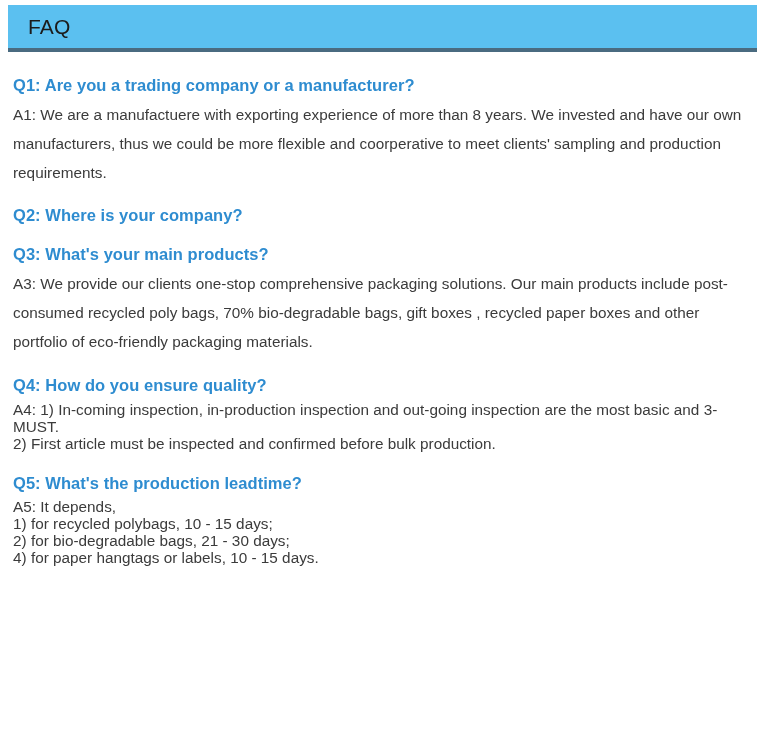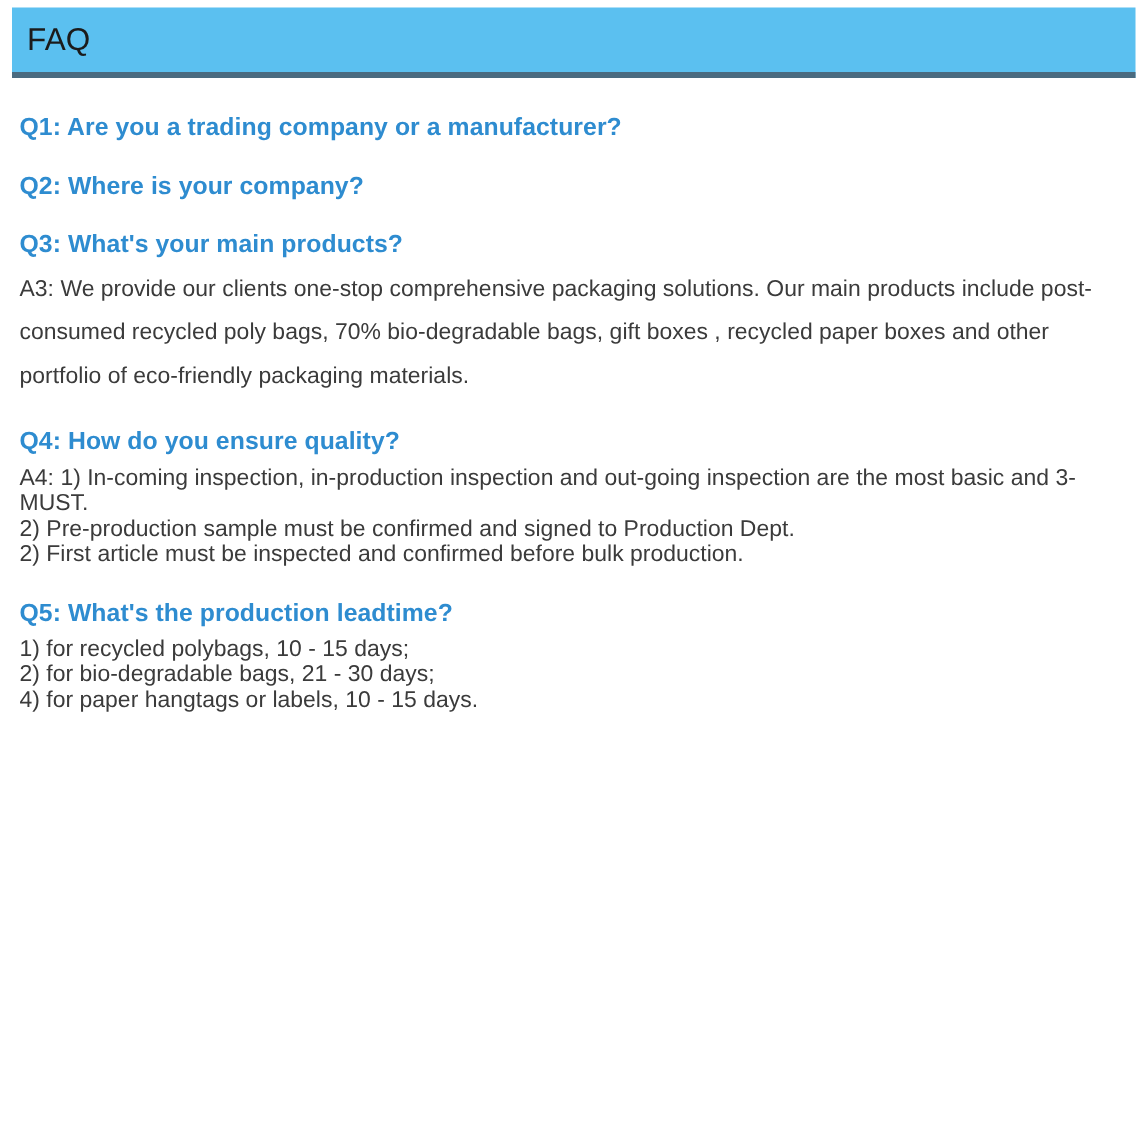--- a/index.html
+++ b/index.html
@@ -34,21 +34,21 @@
     border-bottom: 4px solid #4a6b80;
     box-sizing: border-box;
     display: flex;
     align-items: center;
   }
   .faq-header-title {
     font-size: 21px;
     line-height: 1;
     color: #1b1b1b;
     font-weight: 400;
-    padding-left: 10px;
+    padding-left: 20px;
     letter-spacing: 0.1px;
   }
 
   
   .faq-body {
     position: absolute;
     left: 9px;
     top: 60px;
     right: 10px;
     bottom: 0;
@@ -102,45 +102,48 @@
 <div class="faq-page">
 
   <div class="faq-header">
     <span class="faq-header-title">FAQ</span>
   </div>
 
   <div class="faq-body">
 
     <div class="faq-item q1">
       <div class="faq-question">Q1: Are you a trading company or a manufacturer?</div>
+      <div class="faq-answer">
+        <span class="ans-line">A1: We are a manufactuere with exporting experience of more than 8 years. We invested and have our own manufacturers, thus we could be more flexible and coorperative to meet clients' sampling and production requirements.</span>
+      </div>
     </div>
 
     <div class="faq-item q2">
       <div class="faq-question">Q2: Where is your company?</div>
     </div>
 
     <div class="faq-item q3">
       <div class="faq-question">Q3: What's your main products?</div>
       <div class="faq-answer">
         <span class="ans-line">A3: We provide our clients one-stop comprehensive packaging solutions. Our main products include post-consumed recycled poly bags, 70% bio-degradable bags, gift boxes , recycled paper boxes and other portfolio of eco-friendly packaging materials.</span>
       </div>
     </div>
 
     <div class="faq-item q4">
       <div class="faq-question">Q4: How do you ensure quality?</div>
       <div class="faq-answer tight">
         <span class="ans-line">A4: 1) In-coming inspection, in-production inspection and out-going inspection are the most basic and 3-MUST.</span>
-        <span class="ans-line">2) Pre-production sample must be confirmed and signed to Production Dept.</span>
         <span class="ans-line">2) First article must be inspected and confirmed before bulk production.</span>
       </div>
     </div>
 
     <div class="faq-item q5">
       <div class="faq-question">Q5: What's the production leadtime?</div>
       <div class="faq-answer tight">
+        <span class="ans-line">A5: It depends,</span>
         <span class="ans-line">1) for recycled polybags, 10 - 15 days;</span>
         <span class="ans-line">2) for bio-degradable bags, 21 - 30 days;</span>
         <span class="ans-line">4) for paper hangtags or labels, 10 - 15 days.</span>
       </div>
     </div>
 
   </div>
 </div>
 
 </body></html>

